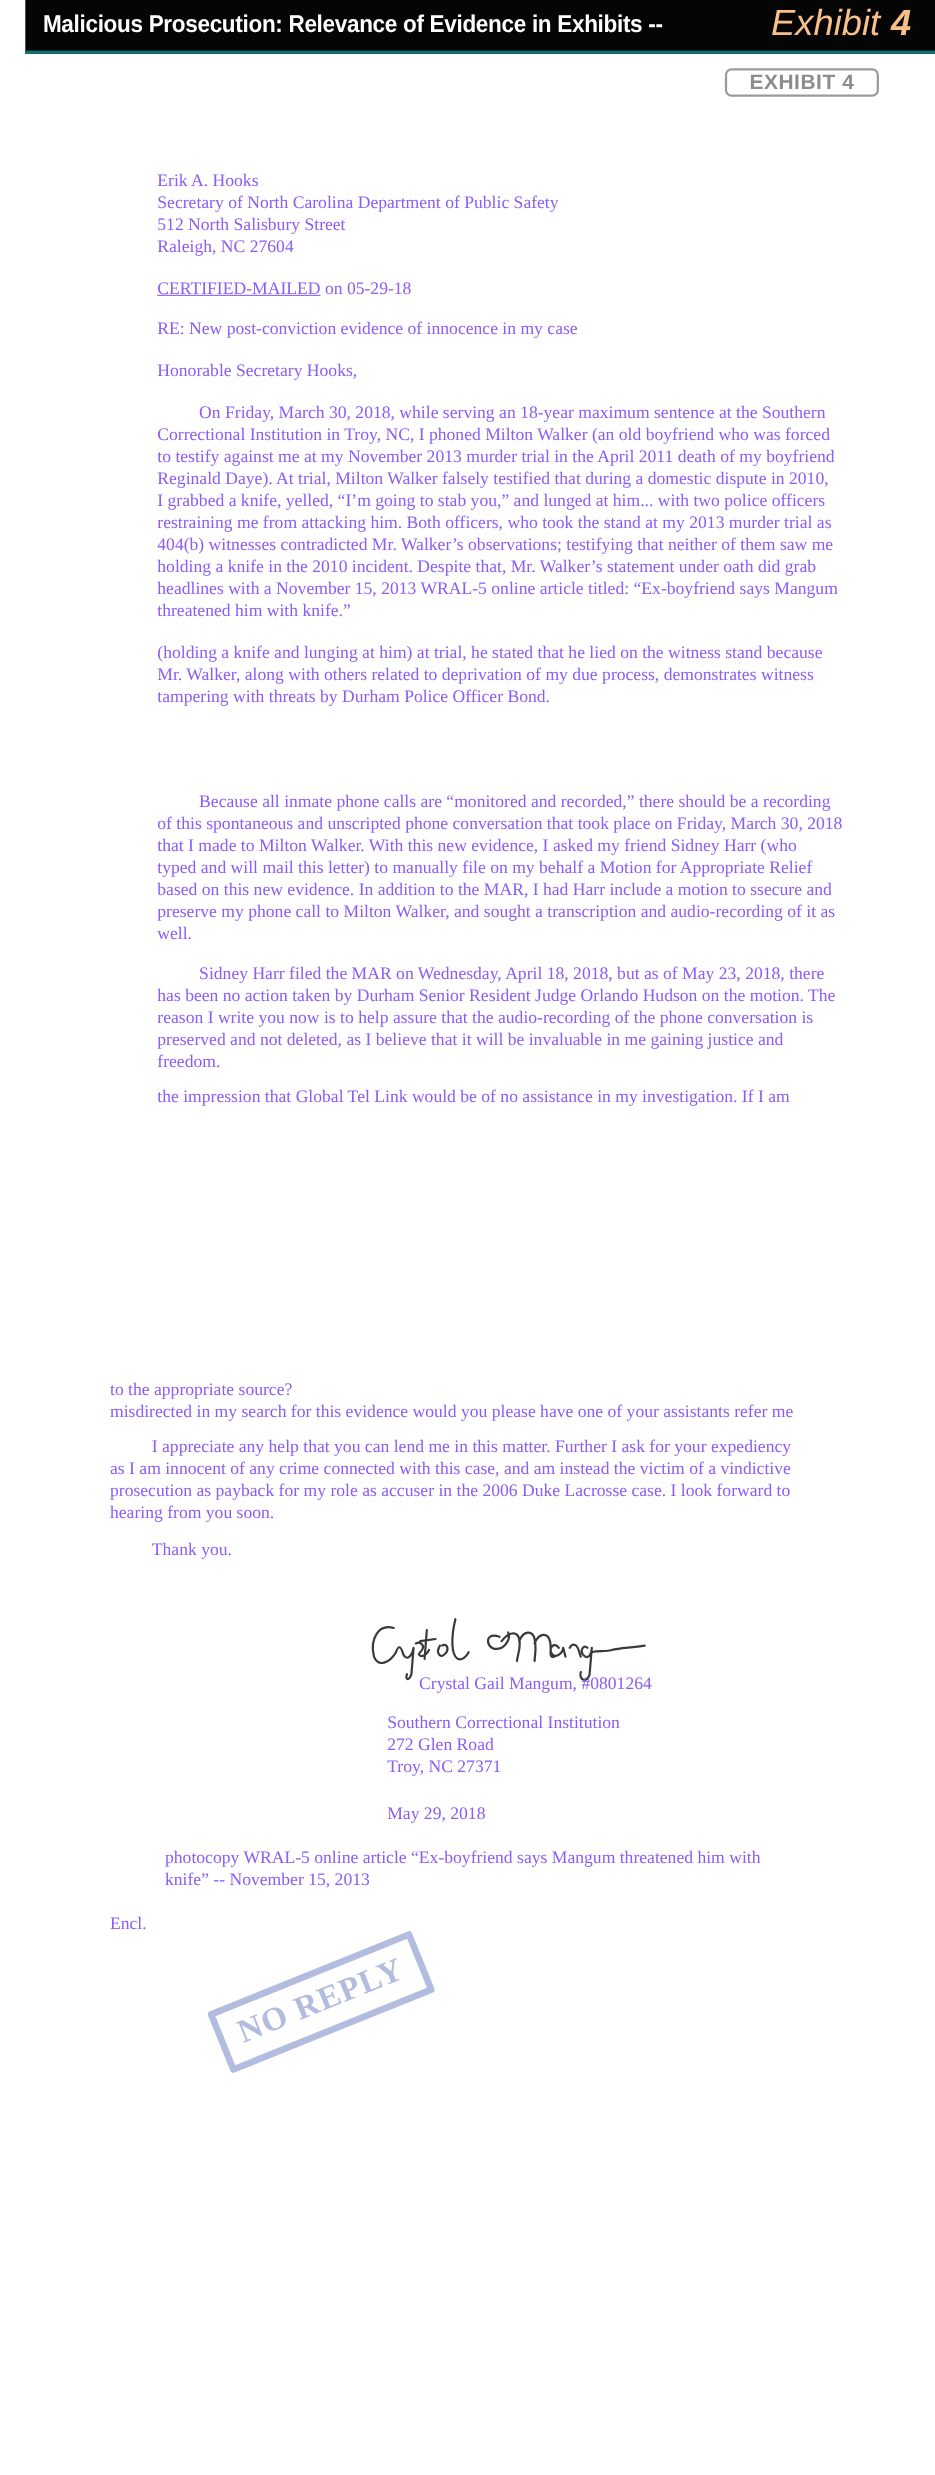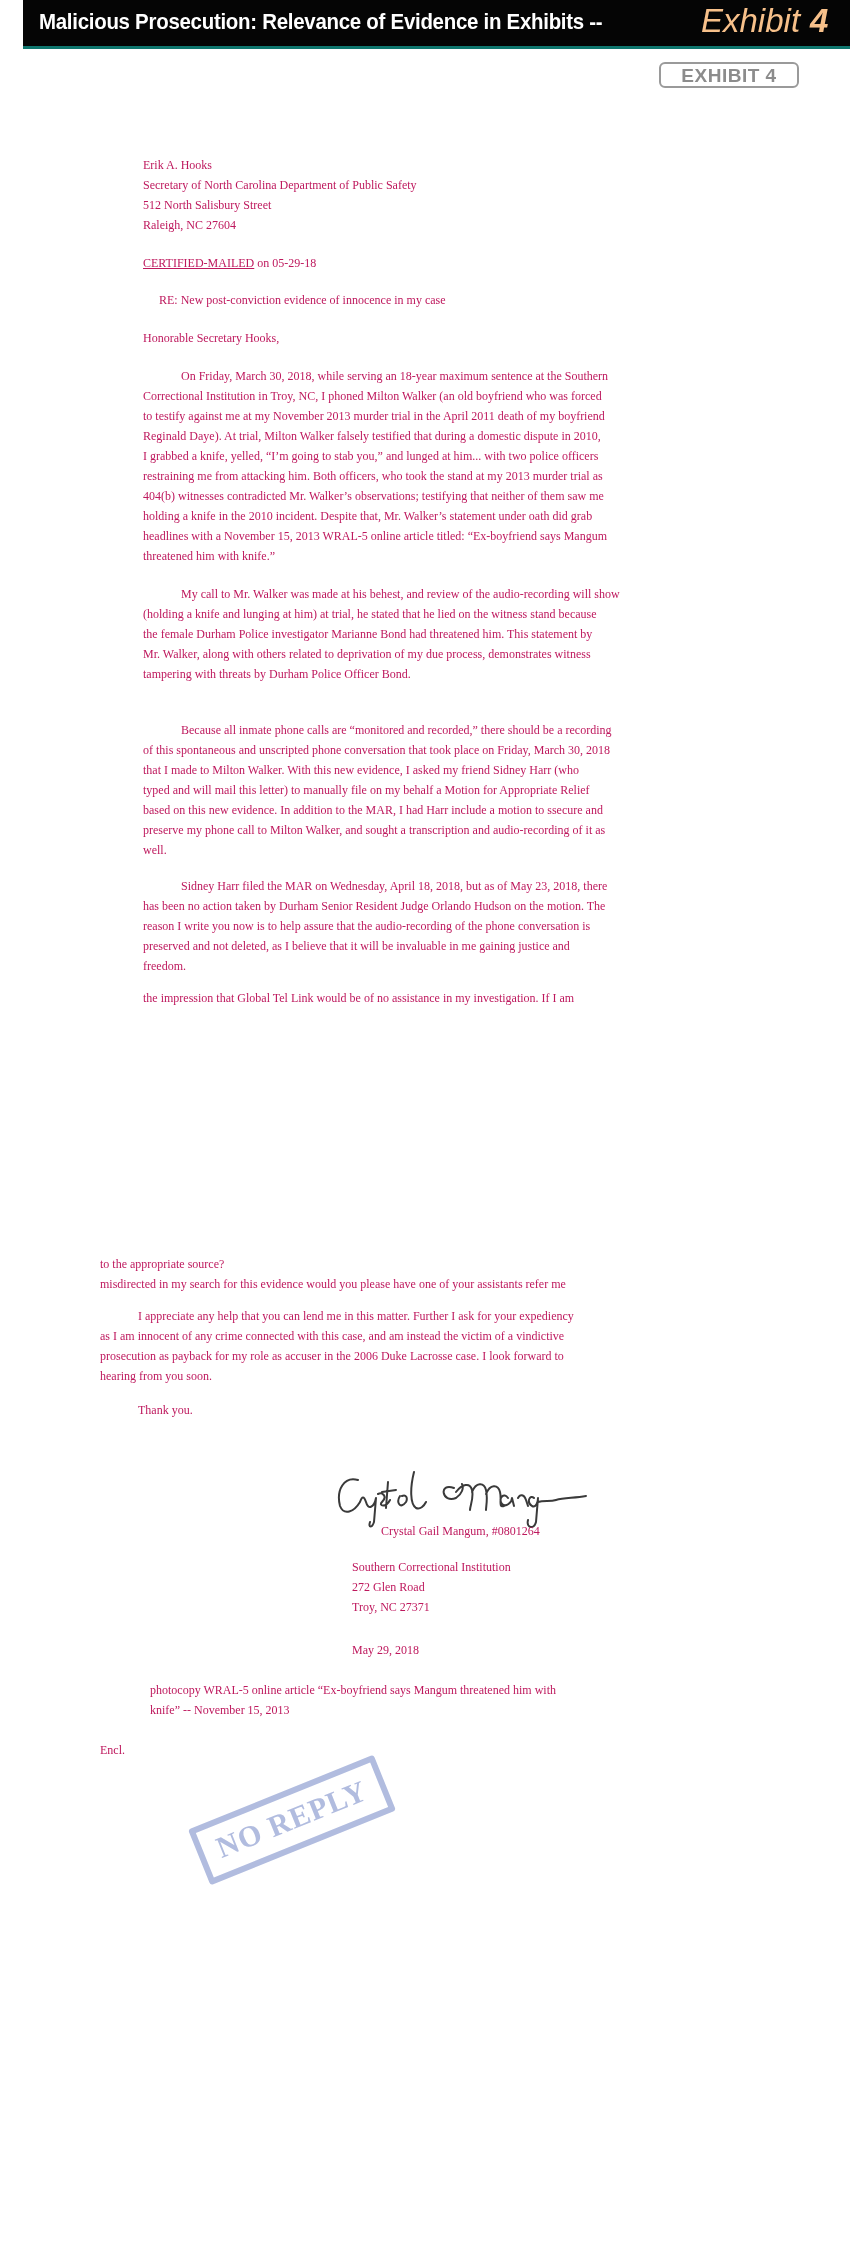--- a/index.html
+++ b/index.html
@@ -52,23 +52,23 @@
       text-align: center;
       font-family: "Liberation Sans", sans-serif;
       font-weight: bold;
       font-size: 19px;
       line-height: 23px;
       color: #8c8c8c;
       letter-spacing: 0.5px;
     }
     .doc-text {
       position: absolute;
-      font-size: 12px;
+      font-size: 16px;
       line-height: 20px;
-      color: #be185d;
+      color: #8b5cf6;
       white-space: nowrap;
     }
     .line { display: block; height: 20px; }
     .u { text-decoration: underline; }
     .signature {
       position: absolute; left: 330px; top: 1462px;
       width: 270px; height: 70px;
     }
     .stamp {
       position: absolute; left: 192px; top: 1790px;
@@ -102,41 +102,39 @@
   <span class="line">Erik A. Hooks</span>
   <span class="line">Secretary of North Carolina Department of Public Safety</span>
   <span class="line">512 North Salisbury Street</span>
   <span class="line">Raleigh, NC  27604</span>
 </div>
 
 <div class="doc-text" style="left:143px; top:253px;">
   <span class="u">CERTIFIED-MAILED</span><span> on 05-29-18</span>
 </div>
 
-<div class="doc-text" style="left:143px; top:290px;margin-left:16px;">RE:  New post-conviction evidence of innocence in my case</div>
+<div class="doc-text" style="left:143px; top:290px;">RE:  New post-conviction evidence of innocence in my case</div>
 
 <div class="doc-text" style="left:143px; top:328px;">Honorable Secretary Hooks,</div>
 
 <div class="doc-text" style="left:143px; top:366px;">
   <span class="line" style="padding-left:38px">On Friday, March 30, 2018, while serving an 18-year maximum sentence at the Southern</span>
   <span class="line">Correctional Institution in Troy, NC, I phoned Milton Walker (an old boyfriend who was forced</span>
   <span class="line">to testify against me at my November 2013 murder trial in the April 2011 death of my boyfriend</span>
   <span class="line">Reginald Daye).  At trial, Milton Walker falsely testified that during a domestic dispute in 2010,</span>
   <span class="line">I grabbed a knife, yelled, “I’m going to stab you,” and lunged at him... with two police officers</span>
   <span class="line">restraining me from attacking him.  Both officers, who took the stand at my 2013 murder trial as</span>
   <span class="line">404(b) witnesses contradicted Mr. Walker’s observations; testifying that neither of them saw me</span>
   <span class="line">holding a knife in the 2010 incident.  Despite that, Mr. Walker’s statement under oath did grab</span>
   <span class="line">headlines with a November 15, 2013 WRAL-5 online article titled: “Ex-boyfriend says Mangum</span>
   <span class="line">threatened him with knife.”</span>
 </div>
 
 <div class="doc-text" style="left:143px; top:584px;">
-  <span class="line" style="padding-left:38px">My call to Mr. Walker was made at his behest, and review of the audio-recording will show</span>
   <span class="line">(holding a knife and lunging at him) at trial, he stated that he lied on the witness stand because</span>
-  <span class="line">the female Durham Police investigator Marianne Bond had threatened him.  This statement by</span>
   <span class="line">Mr. Walker, along with others related to deprivation of my due process, demonstrates witness</span>
   <span class="line">tampering with threats by Durham Police Officer Bond.</span>
 </div>
 
 <div class="doc-text" style="left:143px; top:720px;">
   <span class="line" style="padding-left:38px">Because all inmate phone calls are “monitored and recorded,” there should be a recording</span>
   <span class="line">of this spontaneous and unscripted phone conversation that took place on Friday, March 30, 2018</span>
   <span class="line">that I made to Milton Walker.  With this new evidence, I asked my friend Sidney Harr (who</span>
   <span class="line">typed and will mail this letter) to manually file on my behalf a Motion for Appropriate Relief</span>
   <span class="line">based on this new evidence.  In addition to the MAR, I had Harr include a motion to ssecure and</span>

